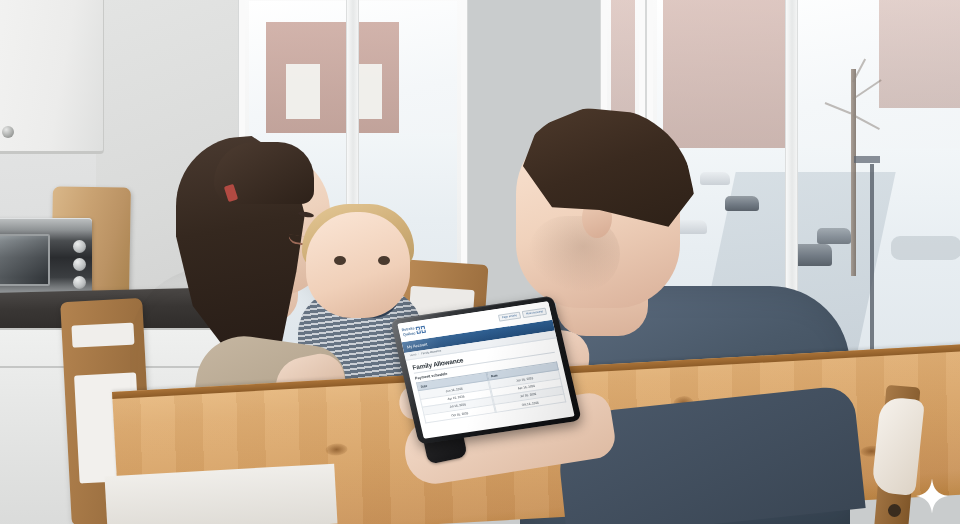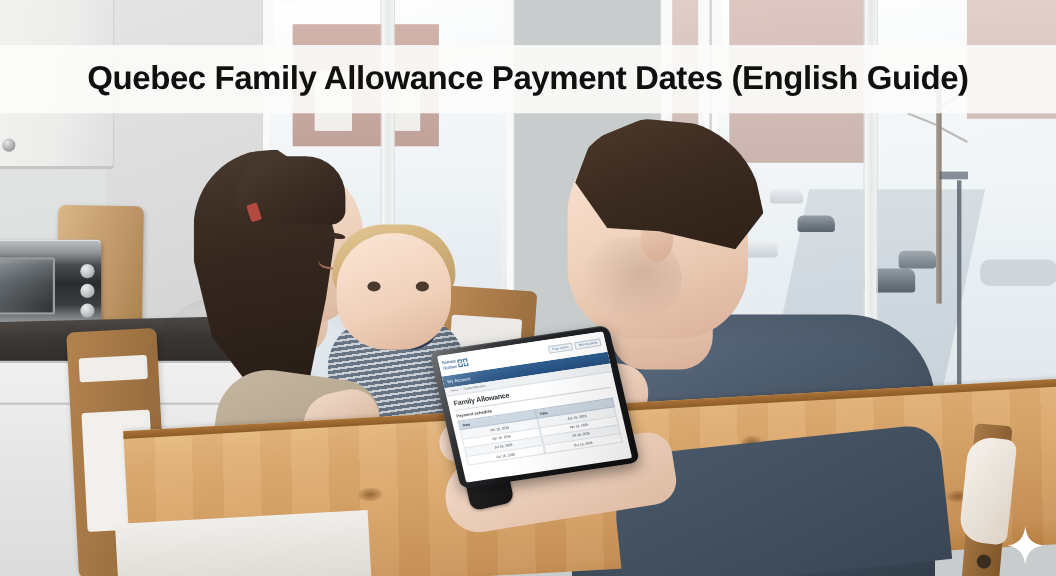--- a/index.html
+++ b/index.html
@@ -678,23 +678,20 @@
 
       </div>
       <div class="tablet-glare"></div>
     </div>
   </div>
 
   <div class="chair-right"></div>
   <div class="chair-right-top"></div>
   <div class="chair-right-dot"></div>
 
-  <div class="banner">
-    <span class="banner-title">Quebec Family Allowance Payment Dates (English Guide)</span>
-  </div>
 
   <div class="sparkle">
     <svg viewBox="0 0 40 44" xmlns="http://www.w3.org/2000/svg" aria-hidden="true">
       <path d="M20 0 C21.6 13.2 26.8 19.4 40 22 C26.8 24.6 21.6 30.8 20 44 C18.4 30.8 13.2 24.6 0 22 C13.2 19.4 18.4 13.2 20 0 Z" fill="#ffffff"></path>
     </svg>
   </div>
 
 </div>
 
 </body></html>

